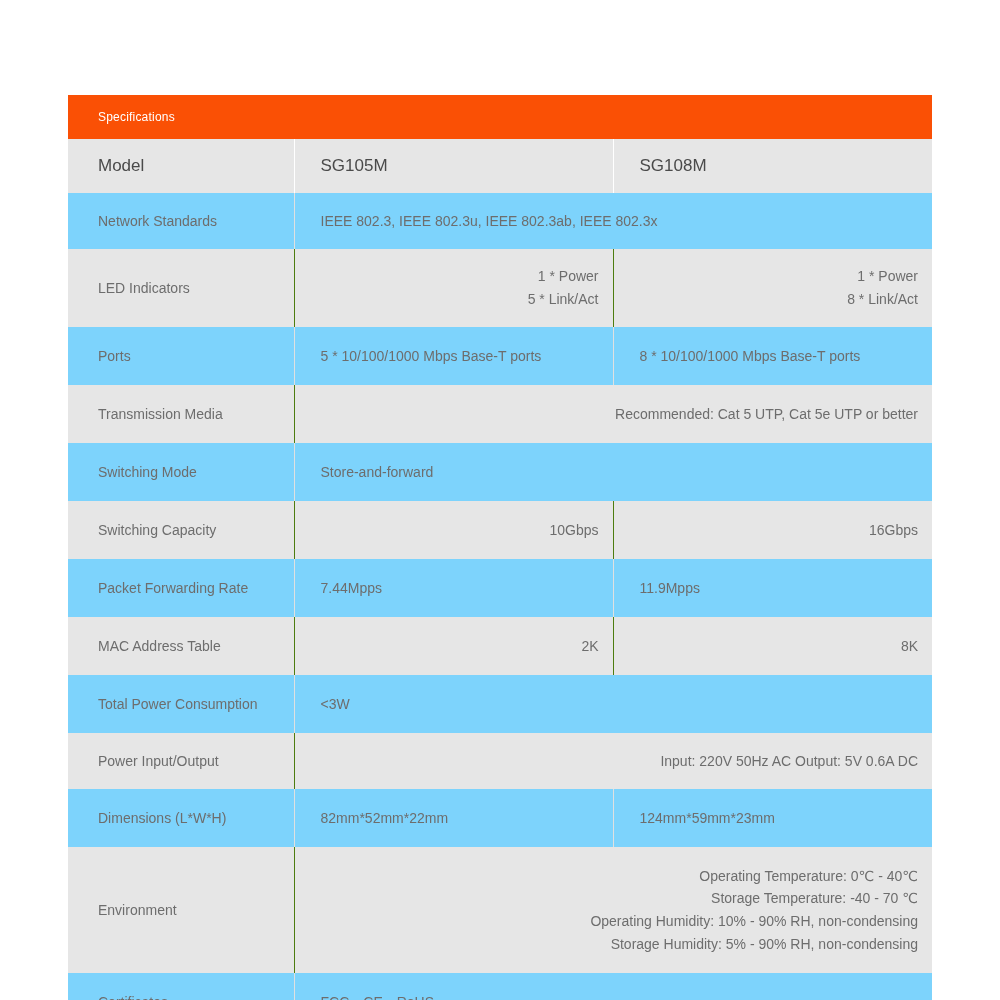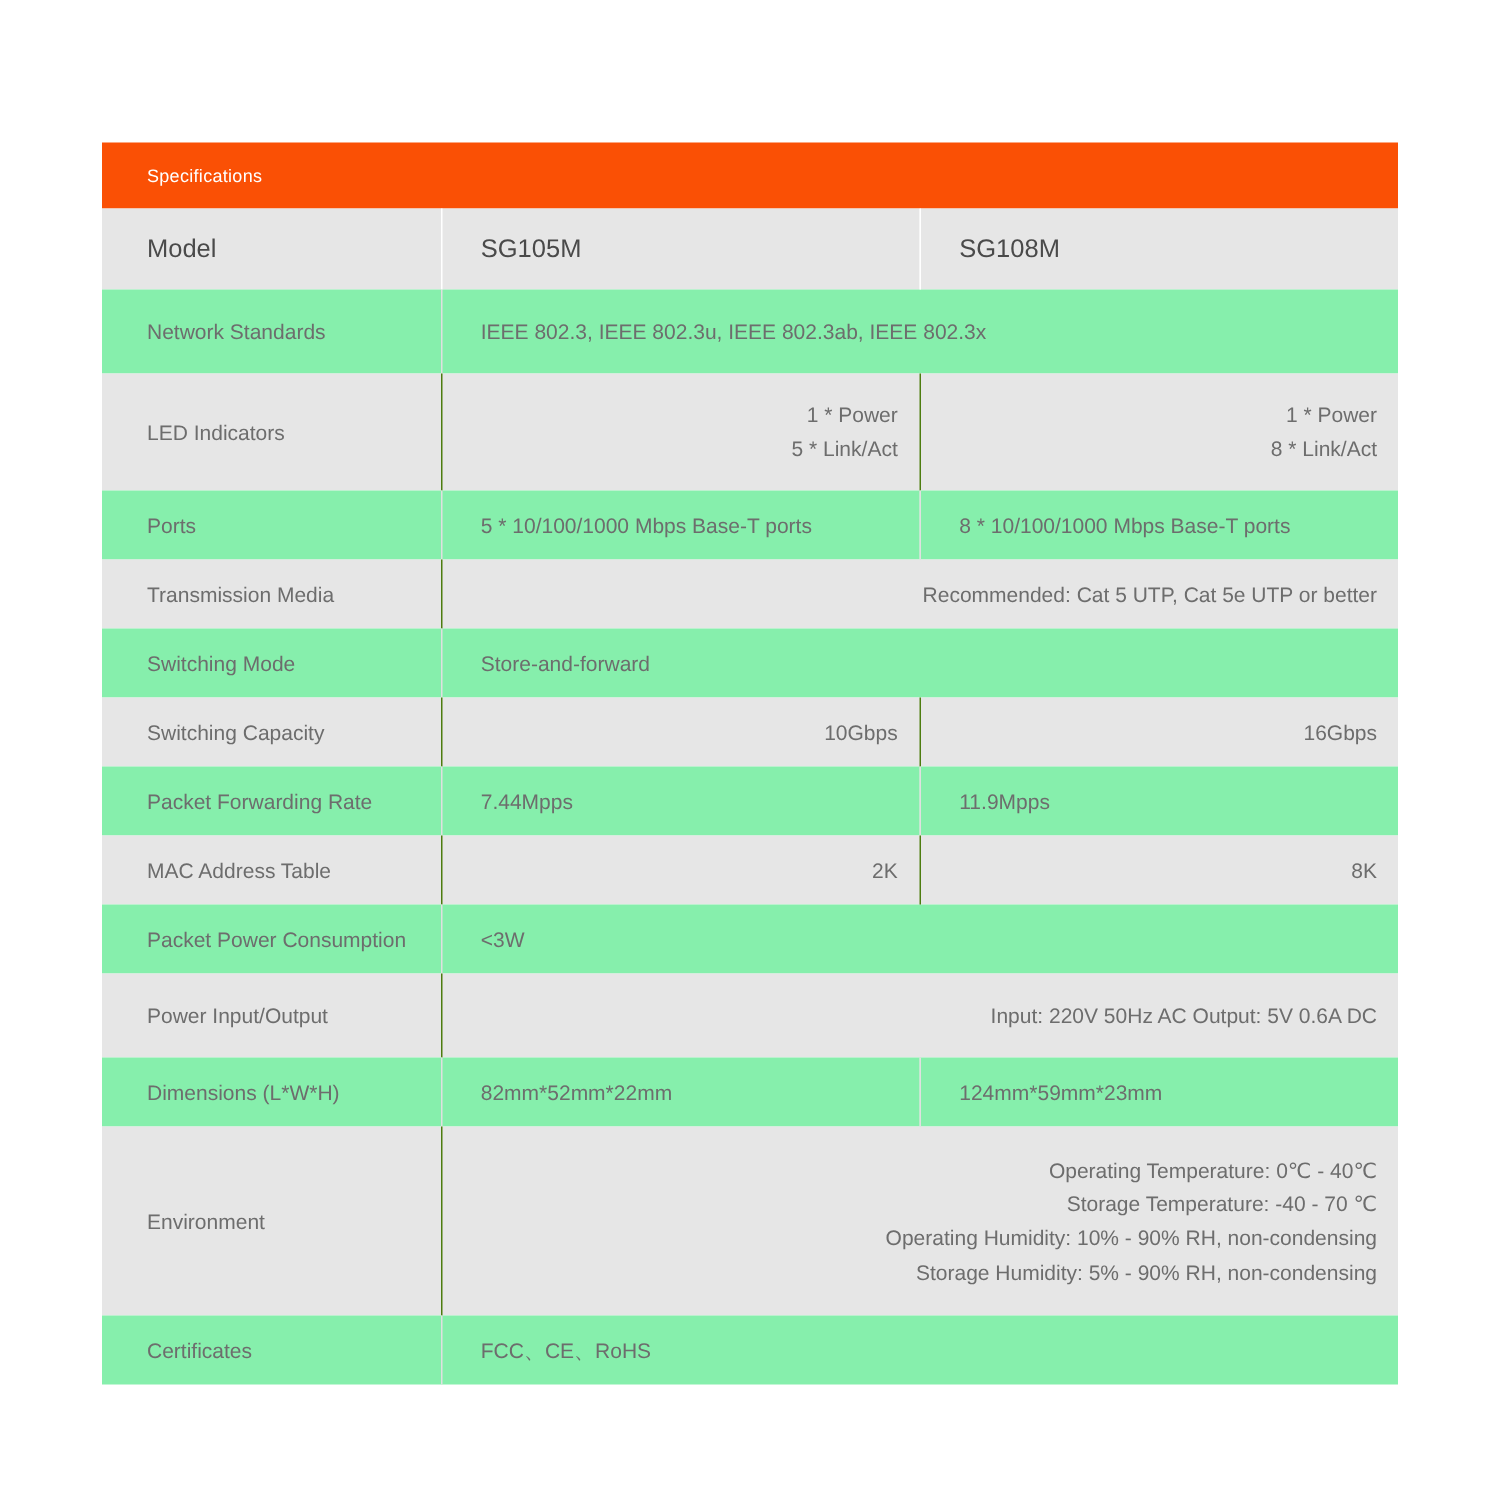--- a/index.html
+++ b/index.html
@@ -78,28 +78,28 @@
     color: #6d6d6d;
     vertical-align: middle;
     padding: 0 14px 0 30px;
     line-height: 1.62;
   }
   .spec-table tbody tr.r td.val {
     padding-left: 26px;
     color: #6d6d6d;
   }
   tr.shade td { background: #e6e6e6; }
-  tr.plain td { background: #86efac; }
+  tr.plain td { background: #7dd3fc; }
 
   
   td.sep-left  { border-left: 1px solid #e0e0e0; }
   tr.shade td.sep-left { border-left: 1px solid #4d7c0f; text-align: right; }
 
   
-  .h54  { height: 46px; }
+  .h54  { height: 58px; }
   .h56  { height: 56px; }
   .h78  { height: 78px; }
   .h126 { height: 126px; }
 
   .multiline { white-space: pre-line; }
 
   .lbl { white-space: nowrap; }
 </style>
 </head>
 <body>
@@ -169,21 +169,21 @@
         <td class="val sep-left">11.9Mpps</td>
       </tr>
 
       <tr class="r shade h54">
         <td class="lbl">MAC Address Table</td>
         <td class="val sep-left">2K</td>
         <td class="val sep-left">8K</td>
       </tr>
 
       <tr class="r plain h54">
-        <td class="lbl">Packet Power Consumption</td>
+        <td class="lbl">Total Power Consumption</td>
         <td class="val sep-left" colspan="2">&lt;3W</td>
       </tr>
 
       <tr class="r shade h56">
         <td class="lbl">Power Input/Output</td>
         <td class="val sep-left" colspan="2">Input: 220V 50Hz AC  Output: 5V 0.6A DC</td>
       </tr>
 
       <tr class="r plain h54">
         <td class="lbl">Dimensions (L*W*H)</td>

